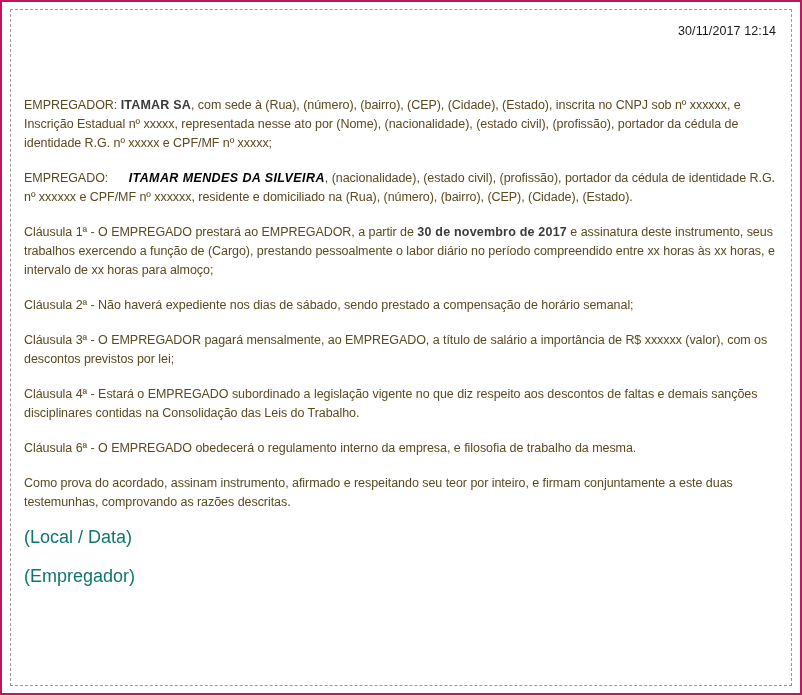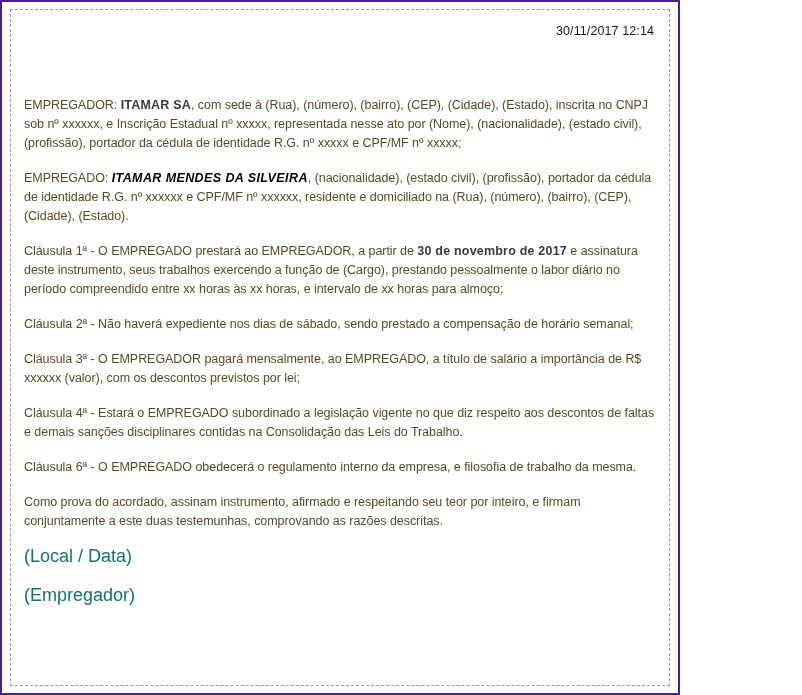--- a/index.html
+++ b/index.html
@@ -4,25 +4,25 @@
 <style>
   html, body {
     margin: 0;
     padding: 0;
     background: #ffffff;
   }
   body {
     font-family: "Liberation Sans", sans-serif;
   }
   .page {
-    width: 680px;
+    width: 802px;
     height: 695px;
     box-sizing: border-box;
     background: #ffffff;
-    border: 2px solid #4c1d95;
+    border: 2px solid #be185d;
     position: relative;
     overflow: hidden;
   }
   .inner-frame {
     position: absolute;
     left: 8px;
     top: 7px;
     right: 8px;
     bottom: 7px;
     border: 1px dashed #9a9a9a;
@@ -51,20 +51,21 @@
     color: #5a4a1f;
     margin: 0 0 16px 0;
     text-align: left;
     letter-spacing: -0.05px;
   }
   .para .bold-italic {
     font-weight: bold;
     font-style: italic;
     color: #000000;
     letter-spacing: 0.4px;
+    margin-left: 17px;
   }
   .para .bold-dark {
     font-weight: bold;
     color: #3a3a3a;
     letter-spacing: 0.2px;
   }
   .para .lbl {
     color: #5a4a1f;
   }
   .sig {

